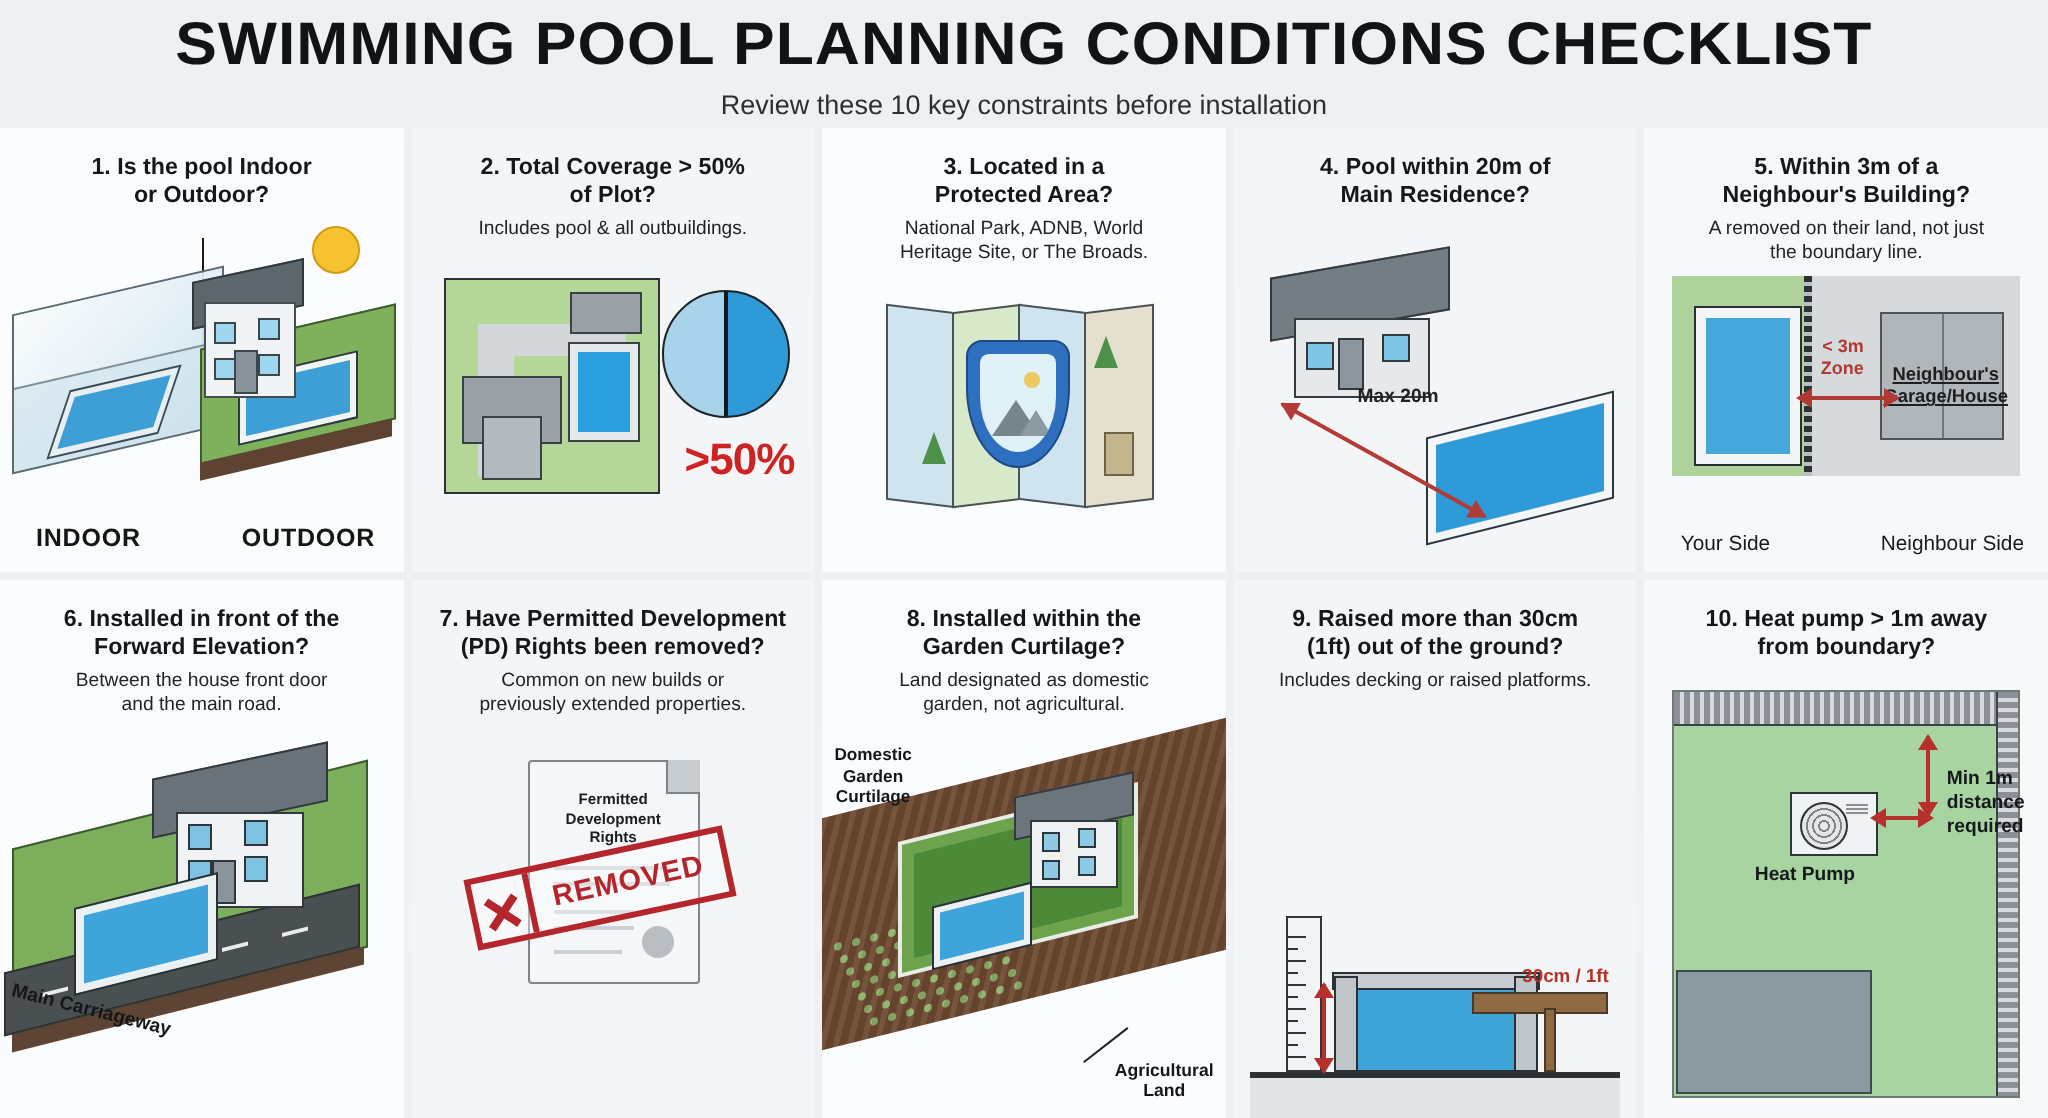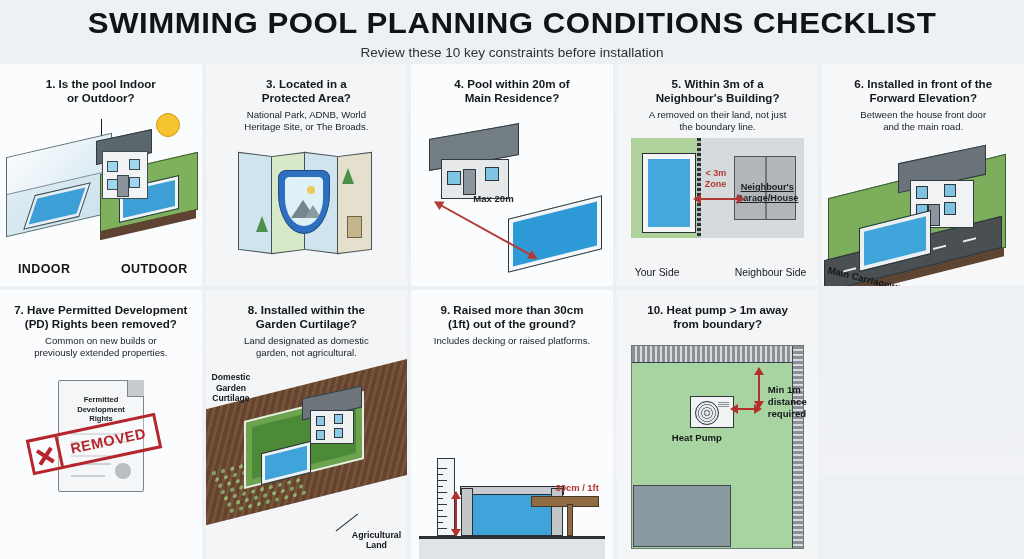--- a/index.html
+++ b/index.html
@@ -252,20 +252,37 @@
           <div class="win" style="left:33px;top:30px"></div>
           <div class="win" style="left:11px;top:50px"></div>
           <div class="win" style="left:33px;top:48px"></div>
           <div class="door"></div>
         </div>
         <div class="lbl-io" style="left:18px">INDOOR</div>
         <div class="lbl-io" style="right:14px">OUTDOOR</div>
       </div>
     </div>
 
+    <div class="card">
+      <div class="c-title">2. Total Coverage &gt; 50%
+of Plot?</div>
+      <div class="c-sub">Includes pool &amp; all outbuildings.</div>
+      <div class="art">
+        <div class="plot">
+          <div class="drive"></div>
+          <div class="drive2"></div>
+          <div class="out"></div>
+          <div class="p2"></div>
+          <div class="hse"></div>
+          <div class="hse2"></div>
+        </div>
+        <div class="pie"></div>
+        <div class="big50">&gt;50%</div>
+      </div>
+    </div>
 
     <div class="card">
       <div class="c-title">3. Located in a
 Protected Area?</div>
       <div class="c-sub">National Park, ADNB, World
 Heritage Site, or The Broads.</div>
       <div class="art">
         <div class="map">
           <div class="f f1"></div>
             <div class="f f2"></div>

